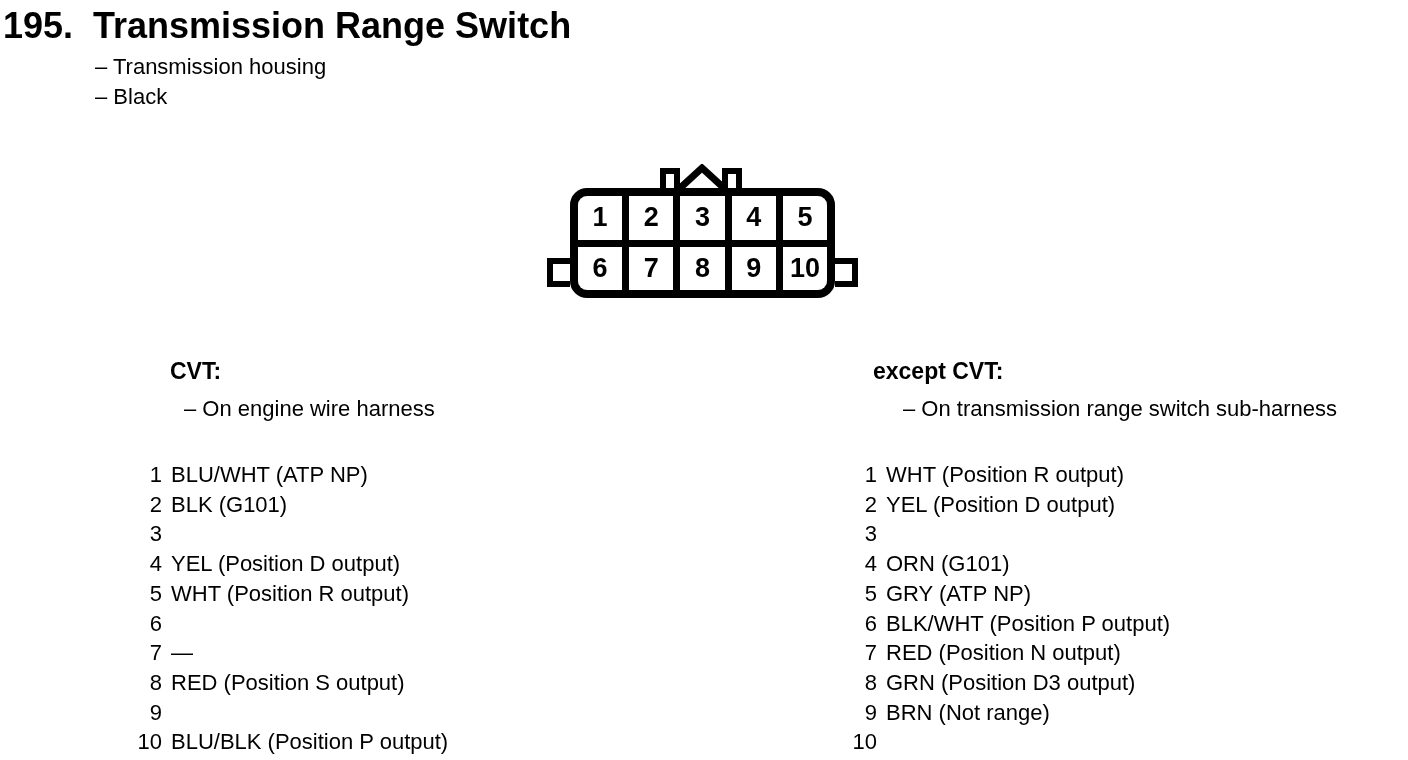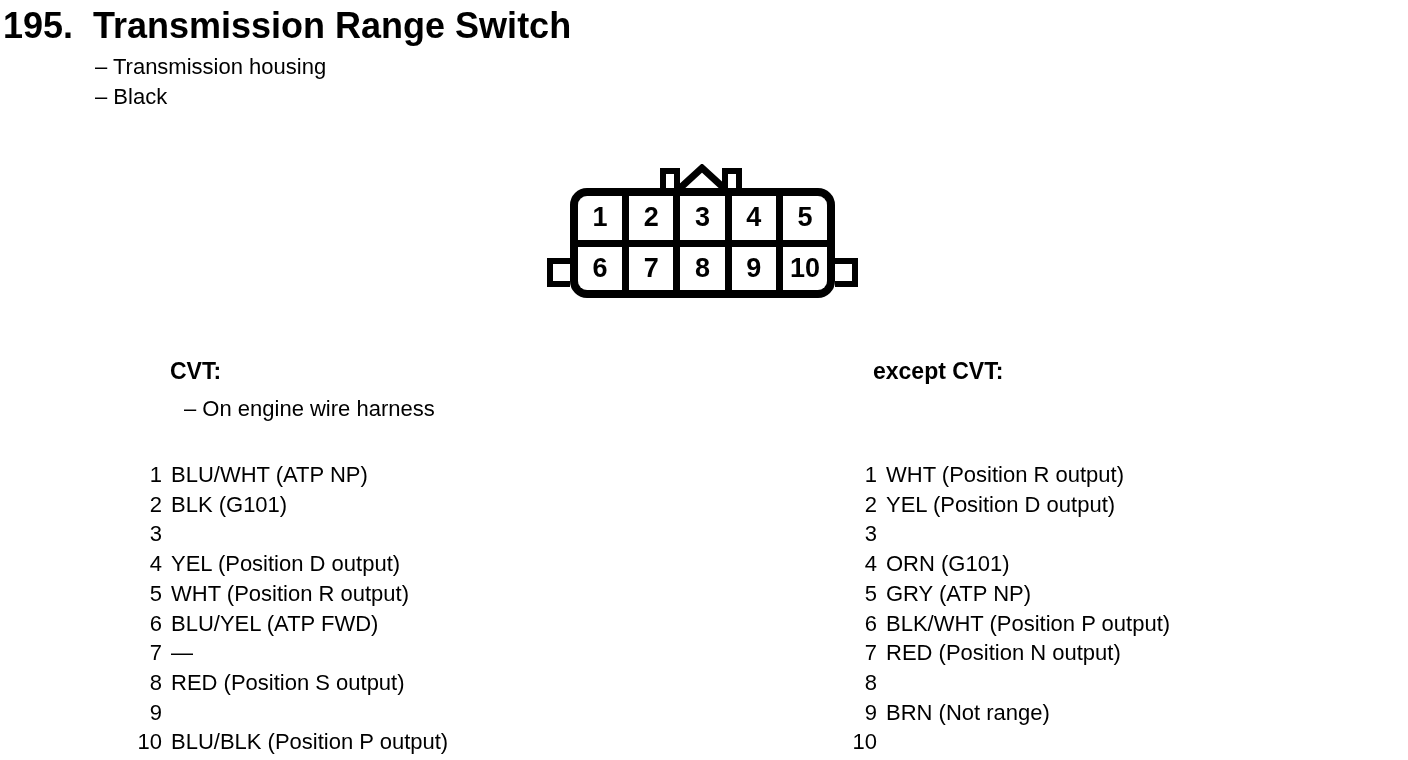--- a/index.html
+++ b/index.html
@@ -128,40 +128,40 @@
     <div class="pin-row">
       <span class="pin-num">4</span>
       <span class="pin-label">YEL (Position D output)</span>
     </div>
     <div class="pin-row">
       <span class="pin-num">5</span>
       <span class="pin-label">WHT (Position R output)</span>
     </div>
     <div class="pin-row">
       <span class="pin-num">6</span>
-      <span class="pin-label">BLU/YEL (ATP FWD)</span>
     </div>
     <div class="pin-row">
       <span class="pin-num">7</span>
       <span class="pin-label">—</span>
     </div>
     <div class="pin-row">
       <span class="pin-num">8</span>
       <span class="pin-label">RED (Position S output)</span>
     </div>
     <div class="pin-row">
       <span class="pin-num">9</span>
     </div>
     <div class="pin-row">
       <span class="pin-num">10</span>
       <span class="pin-label">BLU/BLK (Position P output)</span>
     </div>
   </div>
 
   <div class="sec-head except">except CVT:</div>
+  <div class="sec-sub except">– On transmission range switch sub-harness</div>
   <div class="pin-list except">
     <div class="pin-row">
       <span class="pin-num">1</span>
       <span class="pin-label">WHT (Position R output)</span>
     </div>
     <div class="pin-row">
       <span class="pin-num">2</span>
       <span class="pin-label">YEL (Position D output)</span>
     </div>
     <div class="pin-row">
@@ -178,20 +178,21 @@
     <div class="pin-row">
       <span class="pin-num">6</span>
       <span class="pin-label">BLK/WHT (Position P output)</span>
     </div>
     <div class="pin-row">
       <span class="pin-num">7</span>
       <span class="pin-label">RED (Position N output)</span>
     </div>
     <div class="pin-row">
       <span class="pin-num">8</span>
+      <span class="pin-label">GRN (Position D3 output)</span>
     </div>
     <div class="pin-row">
       <span class="pin-num">9</span>
       <span class="pin-label">BRN (Not range)</span>
     </div>
     <div class="pin-row">
       <span class="pin-num">10</span>
     </div>
   </div>
 

